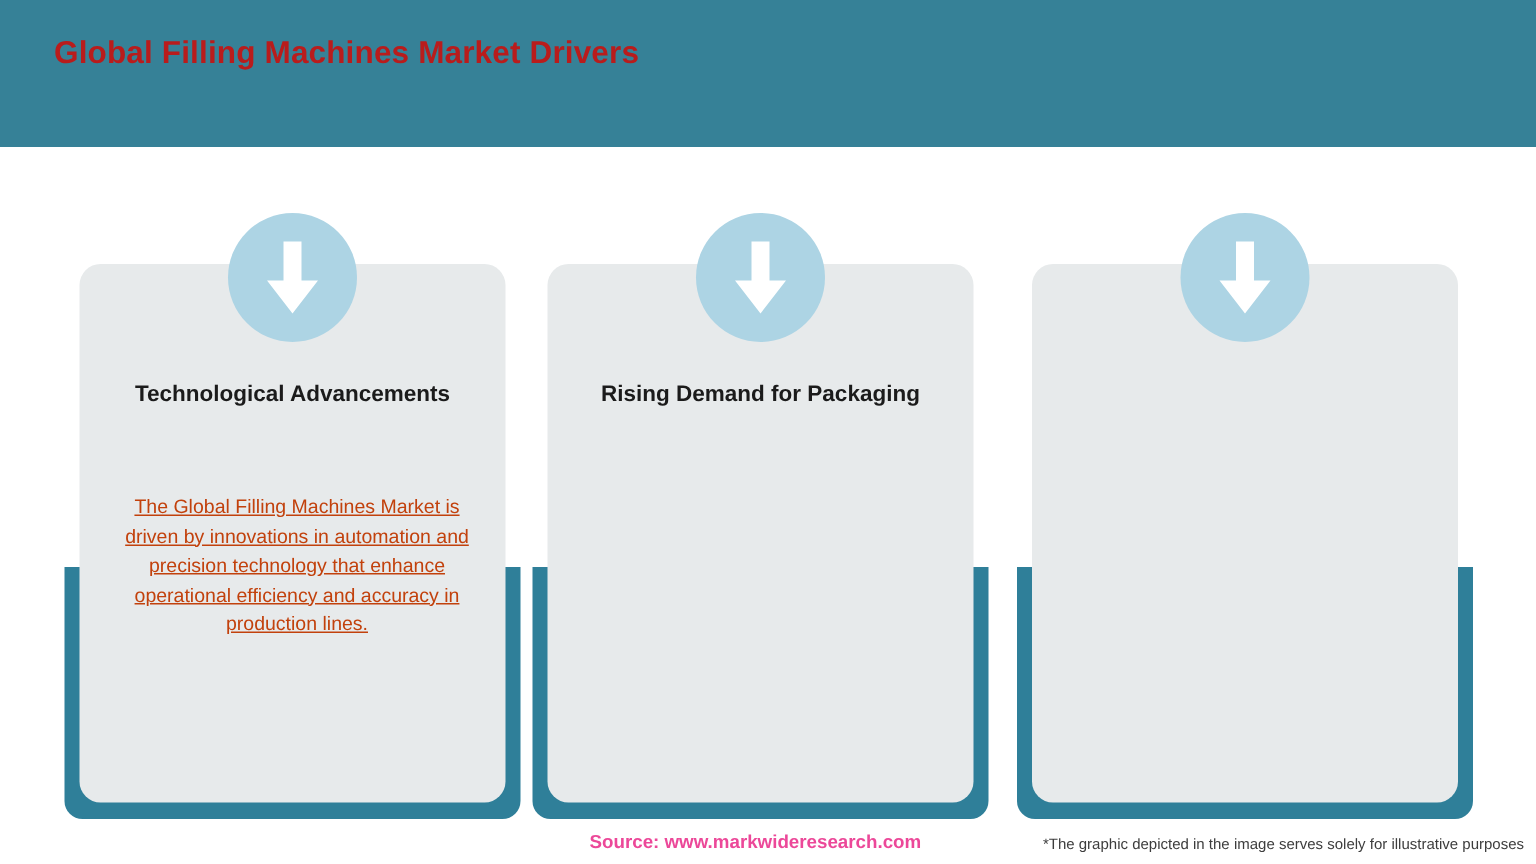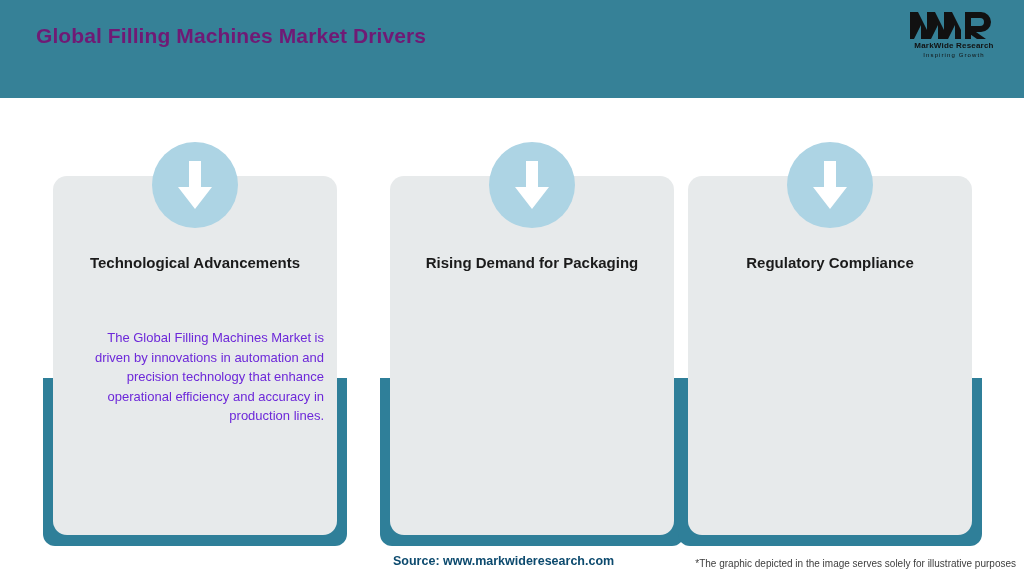--- a/index.html
+++ b/index.html
@@ -28,21 +28,21 @@
     height: 98px;
     background: #368197;
   }
 
   .header-title {
     position: absolute;
     left: 36px;
     top: 24px;
     font-size: 21px;
     font-weight: bold;
-    color: #701a75;
+    color: #b91c1c;
     letter-spacing: 0.1px;
     white-space: nowrap;
   }
 
   
   .logo {
     position: absolute;
     right: 18px;
     top: 8px;
     width: 104px;
@@ -70,21 +70,21 @@
     letter-spacing: 1.1px;
     line-height: 9px;
     white-space: nowrap;
   }
 
   
   .card-group { position: absolute; top: 0; left: 0; width: 1024px; height: 576px; }
 
   .card-unit { position: absolute; top: 142px; width: 304px; height: 404px; }
   .card-unit.c1 { left: 43px; }
-  .card-unit.c2 { left: 380px; }
+  .card-unit.c2 { left: 355px; }
   .card-unit.c3 { left: 678px; }
 
   
   .card-frame {
     position: absolute;
     left: 0;
     top: 236px;          
     width: 304px;
     height: 168px;
     background: #2F7F99;
@@ -130,66 +130,53 @@
     line-height: 20px;
   }
 
   .card-body {
     position: absolute;
     left: 29px;          
     width: 252px;
     top: 186px;          
     font-size: 13px;
     line-height: 19.5px;
-    color: #6d28d9;
-    text-align: right;
+    color: #c2410c;
+    text-align: center;
+    text-decoration: underline;
   }
 
   
   .footer-source {
     position: absolute;
     left: 393px;
     top: 554px;
     font-size: 12.5px;
     font-weight: bold;
-    color: #0c4a6e;
+    color: #ec4899;
     white-space: nowrap;
   }
 
   .footer-note {
     position: absolute;
     right: 8px;
     top: 558px;
     font-size: 10px;
     color: #3d3d3d;
     white-space: nowrap;
   }
 </style>
 </head>
 <body>
 
 <div id="slide">
 
   <div class="header-bar"></div>
   <div class="header-title">Global Filling Machines Market Drivers</div>
 
-  <div class="logo">
-    <span class="logo-mark">
-      <svg viewBox="0 0 104 33" width="104" height="33" aria-hidden="true">
-        <g fill="#111111">
-          <polygon points="8,31 8,4 16,4 25,22 25,31 19,31 19,17 12,31"></polygon>
-          <polygon points="25,4 33,4 42,22 42,31 36,31 36,17 29,31 25,31"></polygon>
-          <polygon points="42,4 50,4 59,22 59,31 53,31 53,17 46,31 42,31"></polygon>
-          <path d="M63 4 h16 a10 10 0 0 1 0 20 h-5 l10 7 h-9 l-10 -7 v-6 h13 a4 4 0 0 0 0 -8 h-9 v21 h-6 z"></path>
-        </g>
-      </svg>
-    </span>
-    <span class="logo-name">MarkWide Research</span>
-    <span class="logo-tag">Inspiring Growth</span>
-  </div>
 
   <div class="card-group">
 
     <div class="card-unit c1">
       <div class="card-frame"></div>
       <div class="card-panel"></div>
       <div class="card-badge">
         <svg width="38" height="52" viewBox="0 0 38 52" aria-hidden="true">
           <polygon points="13,2 25,2 25,28 36,28 19,50 2,28 13,28" fill="#ffffff"></polygon>
         </svg>
@@ -210,21 +197,20 @@
     </div>
 
     <div class="card-unit c3">
       <div class="card-frame"></div>
       <div class="card-panel"></div>
       <div class="card-badge">
         <svg width="38" height="52" viewBox="0 0 38 52" aria-hidden="true">
           <polygon points="13,2 25,2 25,28 36,28 19,50 2,28 13,28" fill="#ffffff"></polygon>
         </svg>
       </div>
-      <div class="card-title">Regulatory Compliance</div>
     </div>
 
   </div>
 
   <div class="footer-source">Source: www.markwideresearch.com</div>
   <div class="footer-note">*The graphic depicted in the image serves solely for illustrative purposes</div>
 
 </div>
 
 </body></html>

